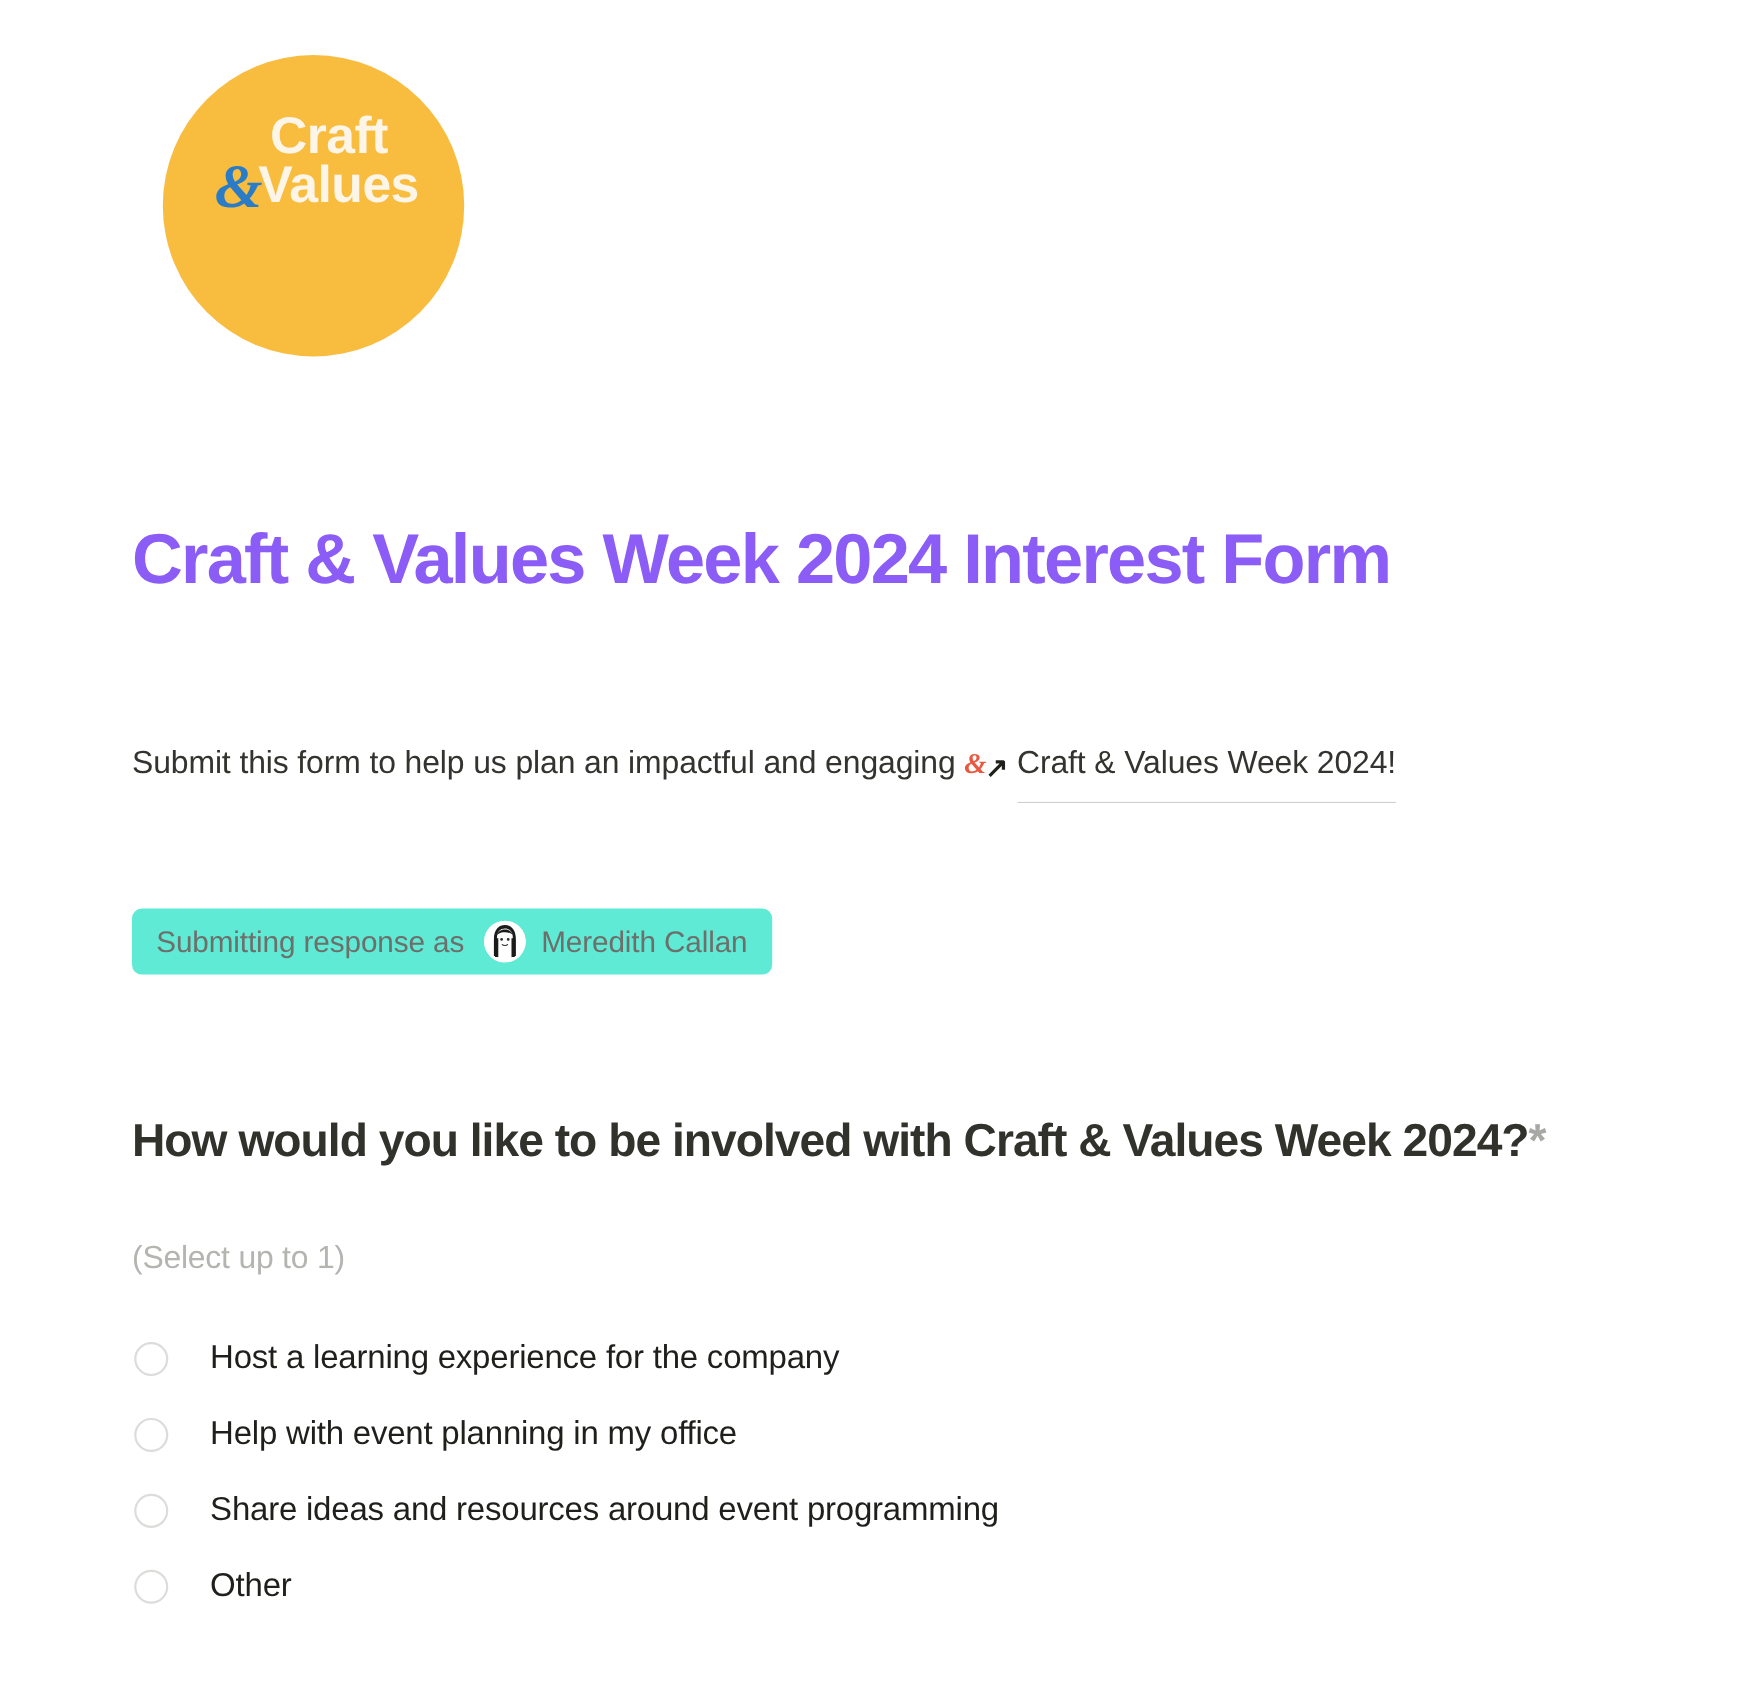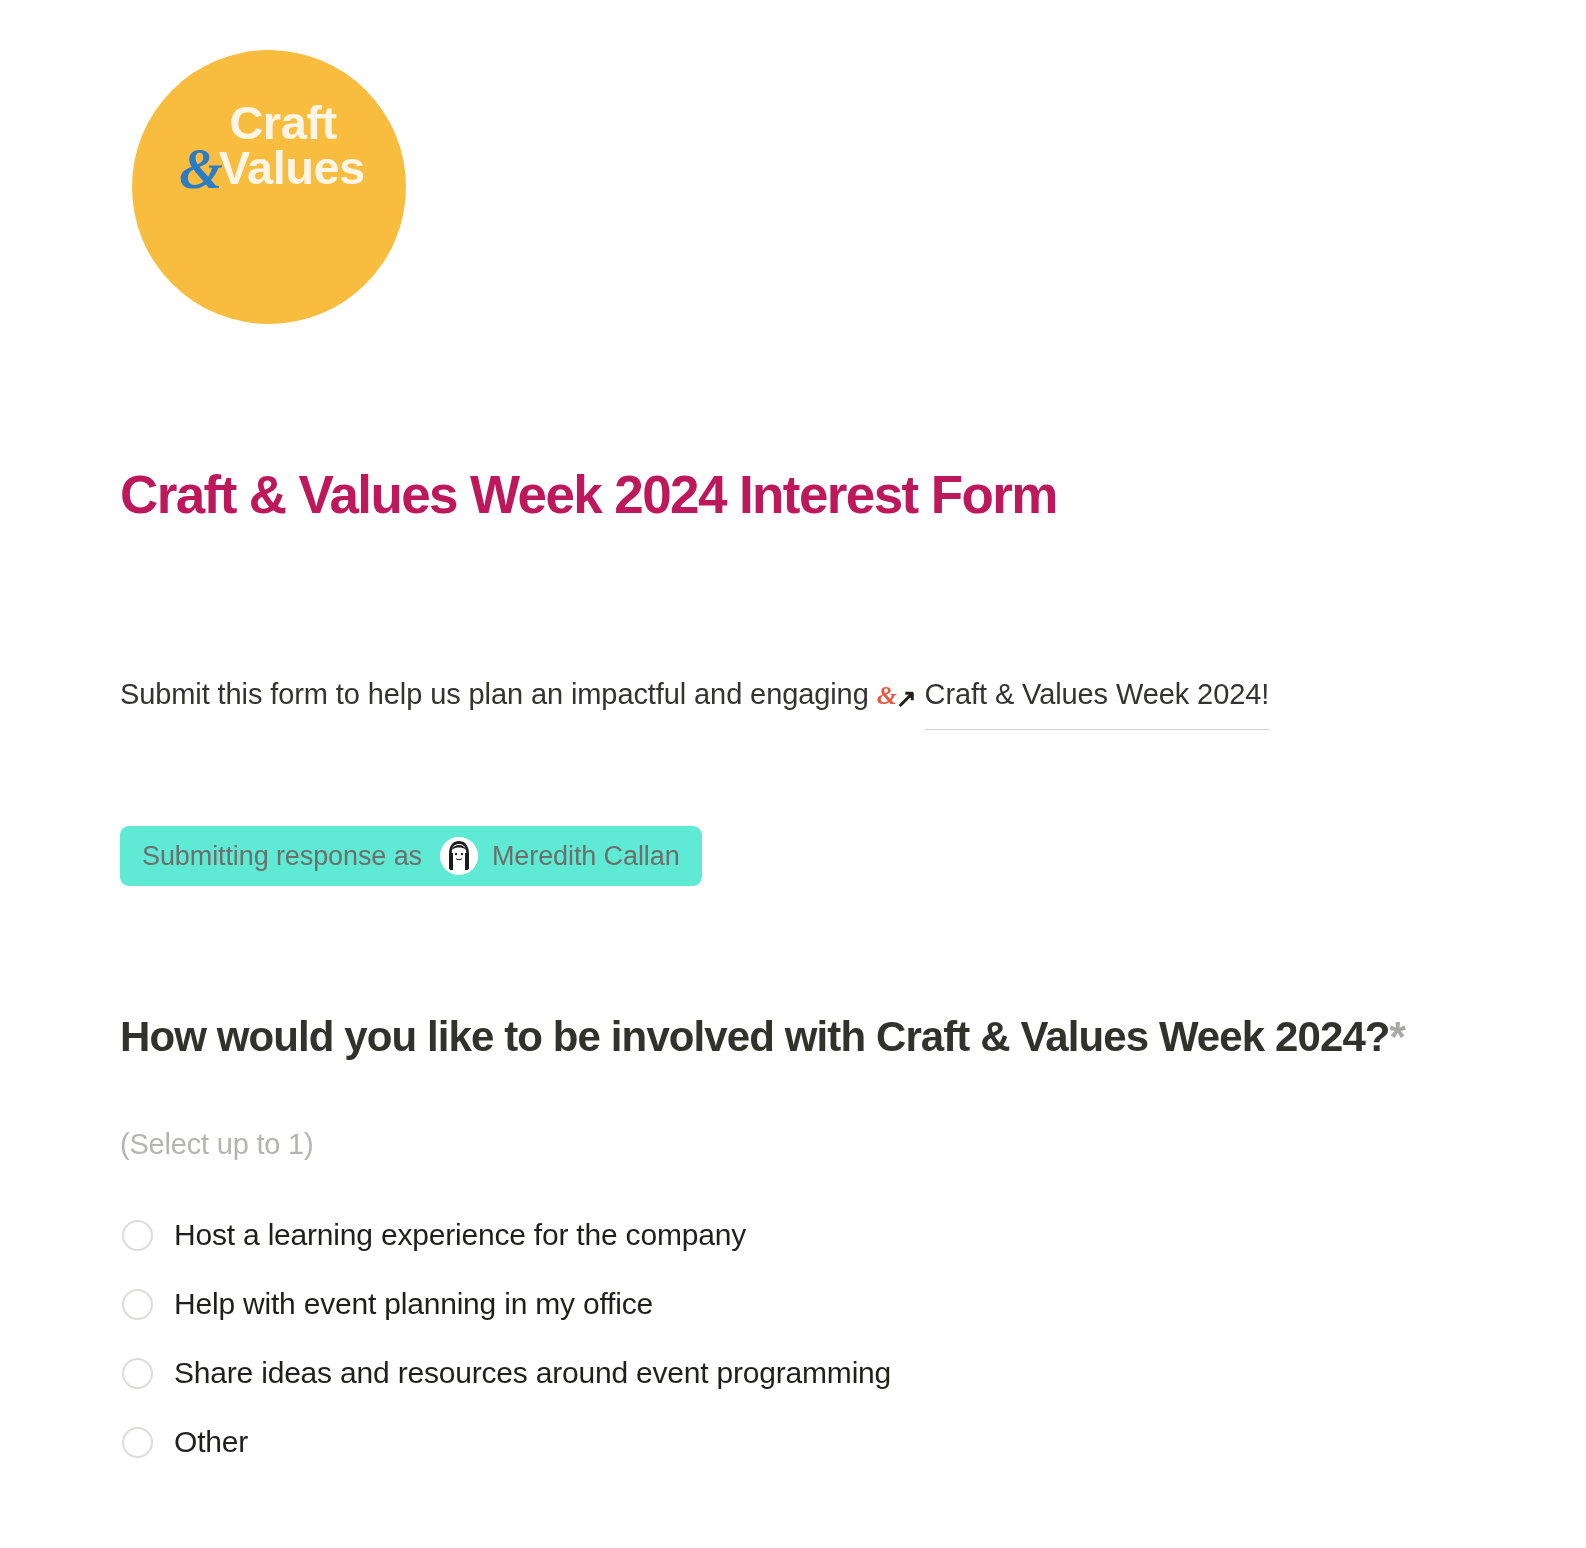--- a/index.html
+++ b/index.html
@@ -22,21 +22,21 @@
     position: absolute;
     left: 0; top: 0;
     width: 1586px;
     height: 1548px;
     background: #ffffff;
   }
 
   
   .logo-wrap {
     position: absolute;
-    left: 132px;
+    left: 148px;
     top: 50px;
     width: 274px;
     height: 274px;
   }
   .logo-circle {
     width: 274px;
     height: 274px;
     border-radius: 50%;
     background: #f8bc3f;
     position: relative;
@@ -73,25 +73,25 @@
     top: 4px;
     letter-spacing: -4px;
   }
 
   
   .form-title {
     position: absolute;
     left: 120px;
     top: 425px;
     width: 1180px;
-    font-size: 53px;
+    font-size: 64px;
     font-weight: bold;
     line-height: 1.28;
     letter-spacing: -1.6px;
-    color: #be185d;
+    color: #8b5cf6;
   }
 
   
   .form-desc {
     position: absolute;
     left: 120px;
     top: 668px;
     width: 1250px;
     font-size: 29px;
     line-height: 1.8;
@@ -199,21 +199,21 @@
     height: 31px;
     border-radius: 50%;
     border: 2px solid #dcdcda;
     background: #ffffff;
     flex: 0 0 auto;
     margin-left: 2px;
   }
   .option-label {
     font-size: 30px;
     color: #1f1f1c;
-    margin-left: 21px;
+    margin-left: 38px;
     letter-spacing: -0.2px;
     white-space: nowrap;
   }
 </style>
 </head>
 <body>
 
 <div class="page">
 
   <div class="logo-wrap">

